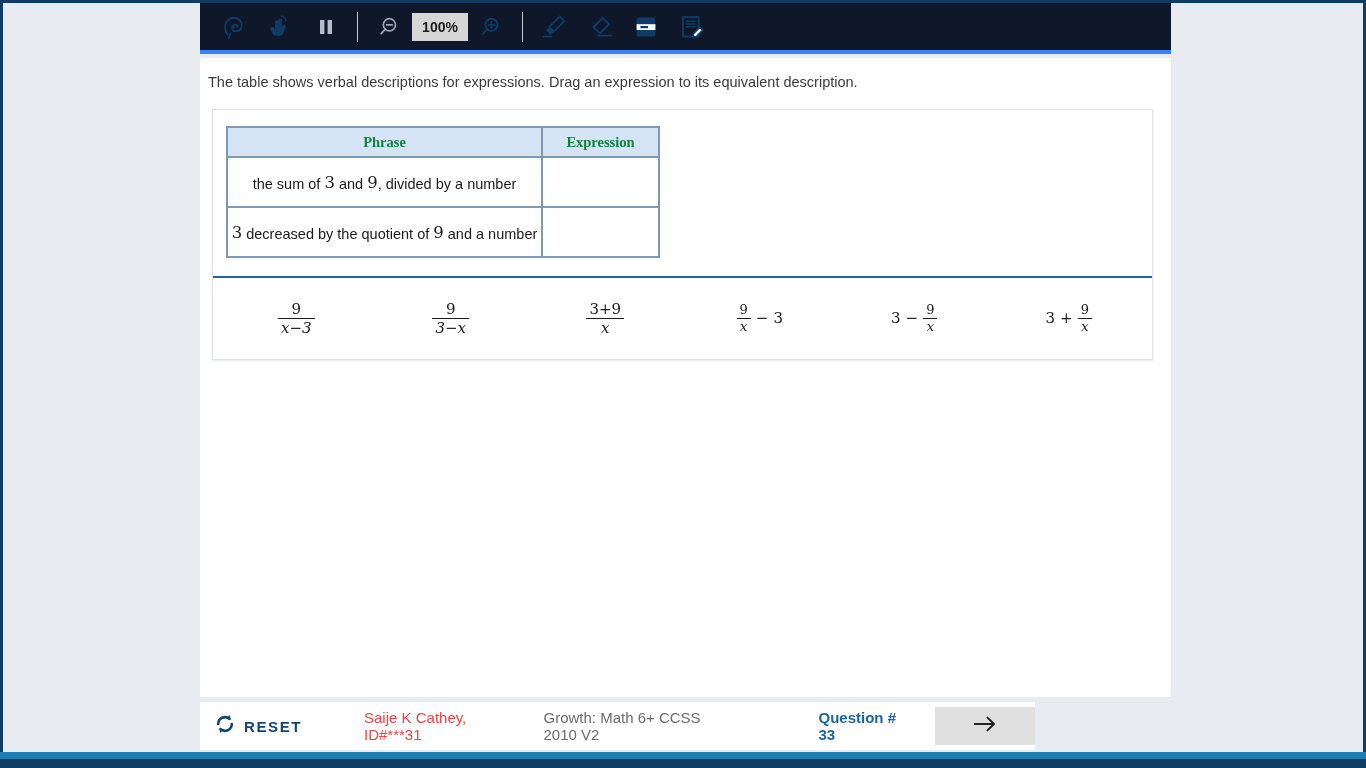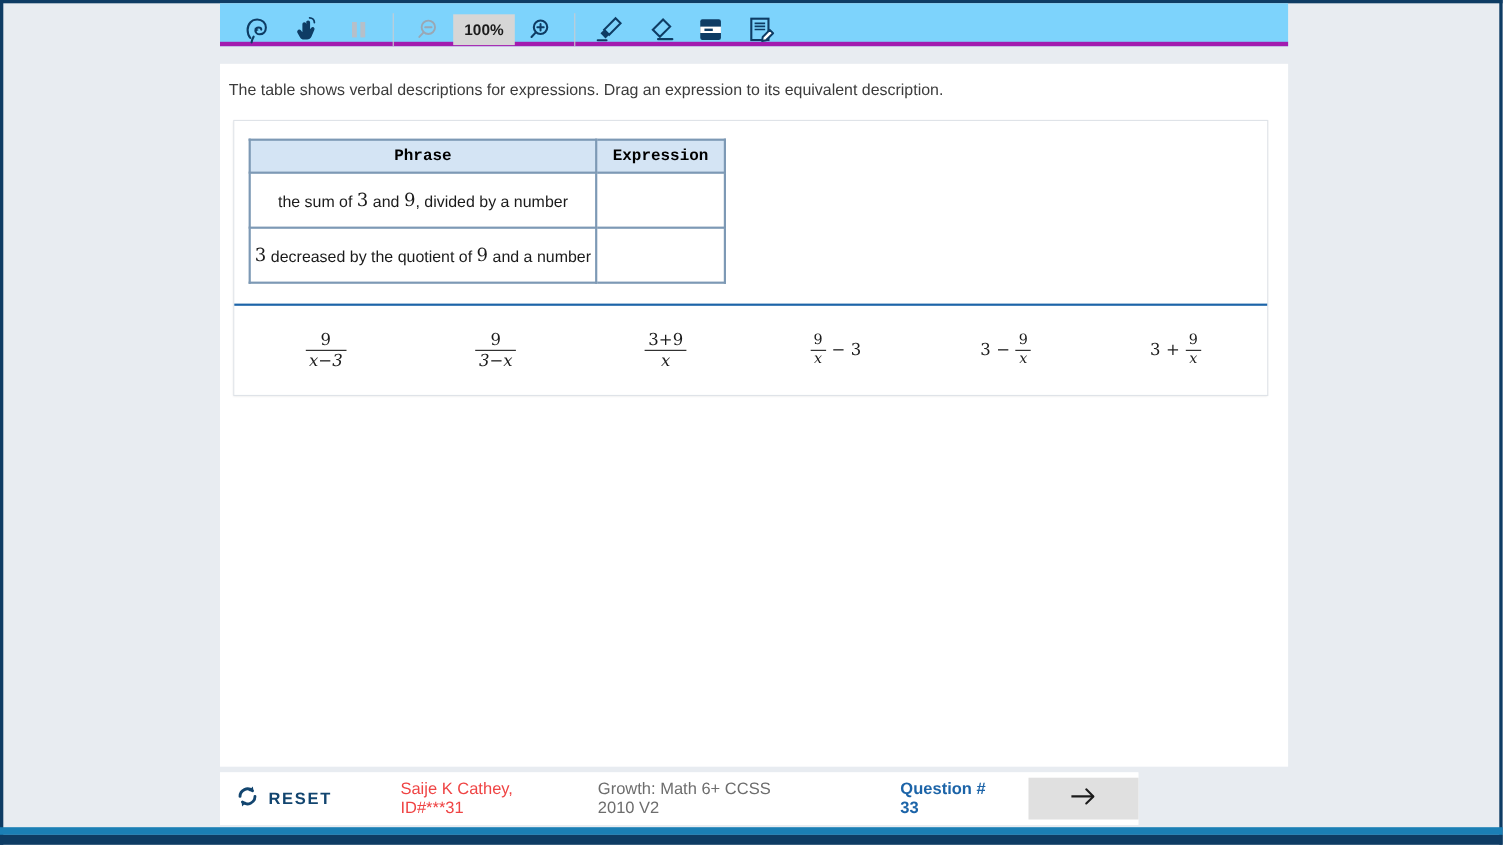--- a/index.html
+++ b/index.html
@@ -40,23 +40,23 @@
     position: absolute;
     left: 0; top: 759px;
     width: 1366px; height: 9px;
     background: #0e3c64;
   }
 
   
   #toolbar {
     position: absolute;
     left: 197px; top: 0;
-    width: 971px; height: 39px;
-    background: #7dd3fc;
-    border-bottom: 4px solid #a21caf;
+    width: 971px; height: 51px;
+    background: #0f172a;
+    border-bottom: 4px solid #3b82f6;
     box-sizing: border-box;
   }
   #toolbar-inner {
     display: flex;
     align-items: center;
     height: 47px;
     padding-left: 11px;
   }
   .tool-btn {
     width: 46px;
@@ -130,23 +130,23 @@
   table#phrase-table th,
   table#phrase-table td {
     border: 2px solid #7d99b5;
     box-sizing: border-box;
   }
   table#phrase-table th {
     background: #d4e4f4;
     height: 30px;
     font-size: 14.5px;
     font-weight: bold;
-    color: #000000;
+    color: #15803d;
     text-align: center;
-    font-family: Liberation Mono, monospace;
+    font-family: Liberation Serif, serif;
   }
   th.col-phrase { width: 315px; }
   th.col-expr   { width: 117px; }
   td.phrase-cell {
     height: 50px;
     text-align: center;
     font-size: 14.5px;
     color: #1b1b1b;
     padding: 0 2px;
     white-space: nowrap;

